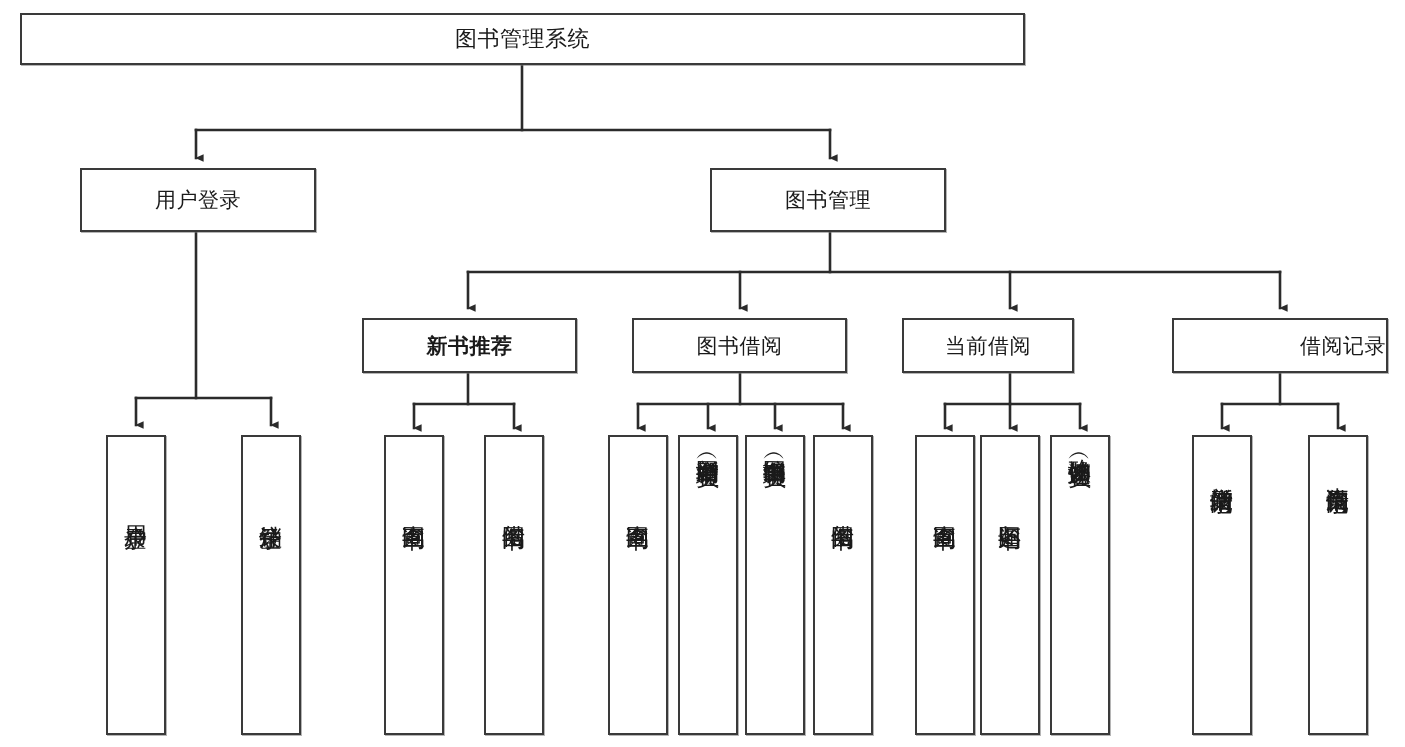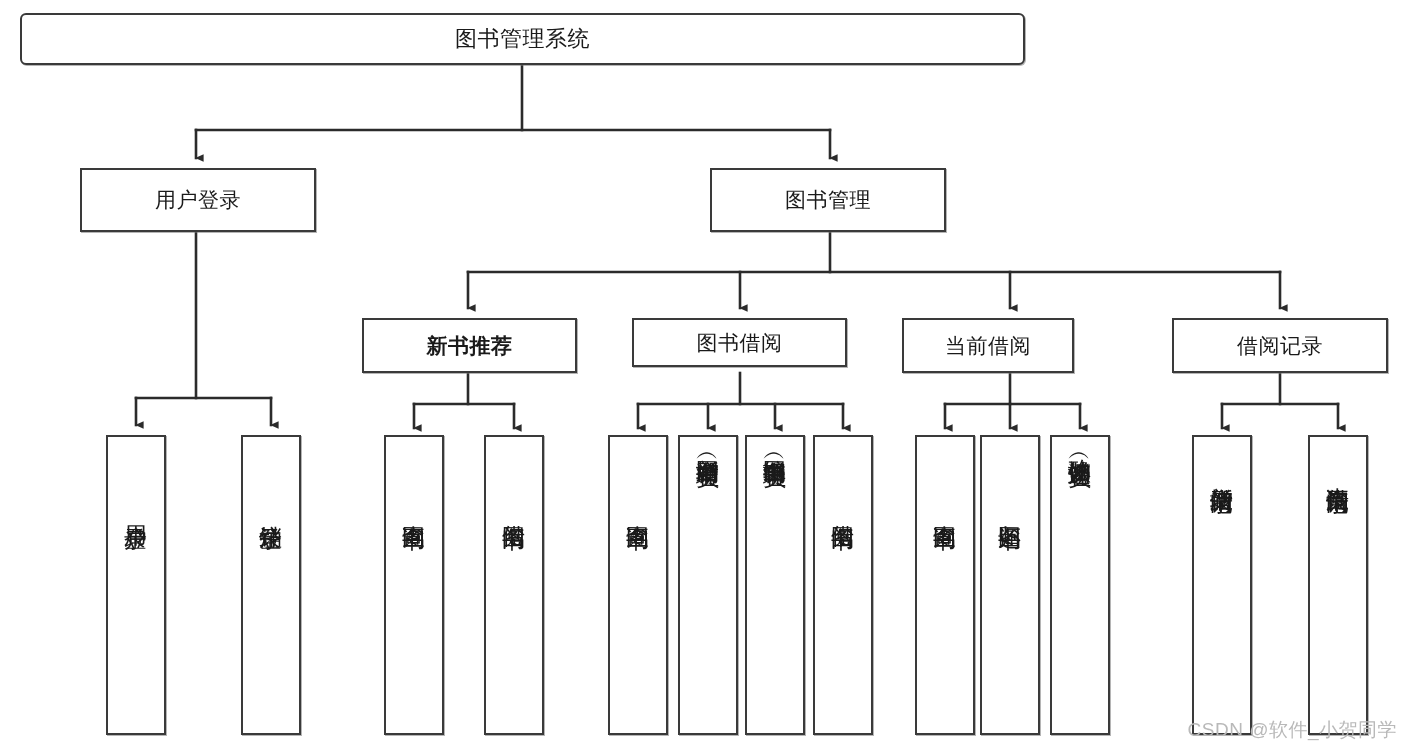--- a/index.html
+++ b/index.html
@@ -120,41 +120,41 @@
       <path d="M 1010 404 L 1010 428" marker-end="url(#arrowhead)"></path>
       <path d="M 1080 404 L 1080 428" marker-end="url(#arrowhead)"></path>
 
       <path d="M 1280 373 L 1280 404"></path>
       <path d="M 1222 404 L 1338 404"></path>
       <path d="M 1222 404 L 1222 428" marker-end="url(#arrowhead)"></path>
       <path d="M 1338 404 L 1338 428" marker-end="url(#arrowhead)"></path>
     </g>
   </svg>
 
-  <div class="node node-h node-root" style="left:20px; top:13px; width:1005px; height:52px;border-radius:6px;">
+  <div class="node node-h node-root" style="left:20px; top:13px; width:1005px; height:52px;">
     <span class="node-label">图书管理系统</span>
   </div>
 
   <div class="node node-h" style="left:80px; top:168px; width:236px; height:64px;">
     <span class="node-label">用户登录</span>
   </div>
   <div class="node node-h" style="left:710px; top:168px; width:236px; height:64px;text-align:center;">
     <span class="node-label">图书管理</span>
   </div>
 
   <div class="node node-h" style="left:362px; top:318px; width:215px; height:55px;font-weight:bold;">
     <span class="node-label">新书推荐</span>
   </div>
-  <div class="node node-h" style="left:632px; top:318px; width:215px; height:49px;">
+  <div class="node node-h" style="left:632px; top:318px; width:215px; height:55px;">
     <span class="node-label">图书借阅</span>
   </div>
   <div class="node node-h" style="left:902px; top:318px; width:172px; height:55px;">
     <span class="node-label">当前借阅</span>
   </div>
-  <div class="node node-h" style="left:1172px; top:318px; width:216px; height:55px;">
+  <div class="node node-h" style="left:1172px; top:318px; width:216px; height:55px;justify-content:flex-end;">
     <span class="node-label">借阅记录</span>
   </div>
 
   <div class="node node-v" style="left:106px; top:435px; width:60px; height:300px; padding-top:70px;">
     <span class="node-label">用户登录</span>
   </div>
   <div class="node node-v" style="left:241px; top:435px; width:60px; height:300px; padding-top:70px;">
     <span class="node-label">注销登录</span>
   </div>
 
@@ -188,15 +188,14 @@
     <span class="node-label">确认归还（管理员）</span>
   </div>
 
   <div class="node node-v" style="left:1192px; top:435px; width:60px; height:300px; padding-top:32px;">
     <span class="node-label">新增借阅记录</span>
   </div>
   <div class="node node-v" style="left:1308px; top:435px; width:60px; height:300px; padding-top:32px;">
     <span class="node-label">查询借阅记录</span>
   </div>
 
-  <div id="watermark">CSDN @软件_小贺同学</div>
 
 </div>
 
 </body></html>

